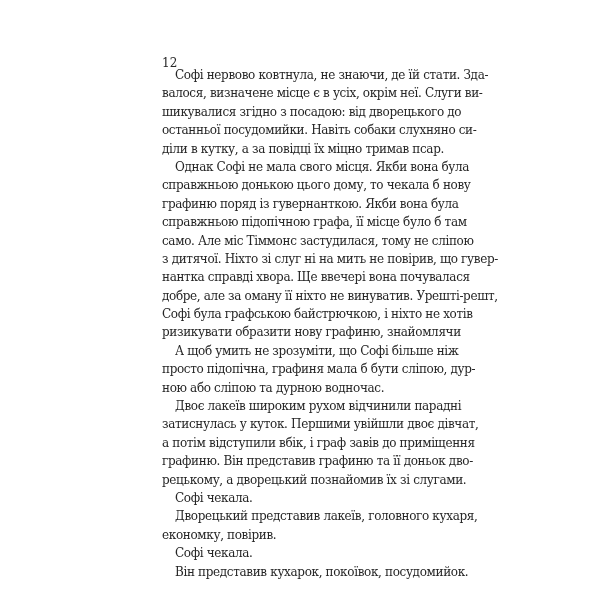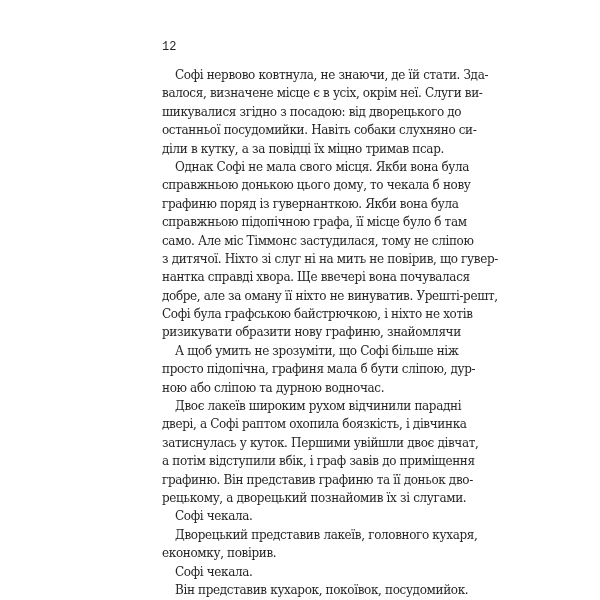--- a/index.html
+++ b/index.html
@@ -2,22 +2,22 @@
 <html><head>
 <meta charset="utf-8">
 <style>
   html, body { margin: 0; padding: 0; }
   body {
     width: 600px; height: 600px; background: #ffffff; position: relative; overflow: hidden;
     font-family: "DejaVu Serif", "Liberation Serif", serif;
     color: #262626;
   }
   .page-number {
-    position: absolute; left: 162px; top: 40px;
-    font-size: 12px; line-height: 14px; font-family: Liberation Mono, monospace;
+    position: absolute; left: 162px; top: 56px;
+    font-size: 12px; line-height: 14px;
   }
   .text-block {
     position: absolute; left: 162px; top: 66px; width: 281px;
   }
   .line {
     height: 18.4px; line-height: 18.4px; font-size: 12px;
     white-space: nowrap; overflow: visible;
     text-align: justify; text-align-last: justify;
     letter-spacing: -0.35px;
   }
@@ -42,21 +42,20 @@
   <div class="line">само. Але міс Тіммонс застудилася, тому не сліпою</div>
   <div class="line">з дитячої. Ніхто зі слуг ні на мить не повірив, що гувер-</div>
   <div class="line">нантка справді хвора. Ще ввечері вона почувалася</div>
   <div class="line">добре, але за оману її ніхто не винуватив. Урешті-решт,</div>
   <div class="line">Софі була графською байстрючкою, і ніхто не хотів</div>
   <div class="line">ризикувати образити нову графиню, знайомлячи</div>
   <div class="line indent">А щоб умить не зрозуміти, що Софі більше ніж</div>
   <div class="line">просто підопічна, графиня мала б бути сліпою, дур-</div>
   <div class="line last">ною або сліпою та дурною водночас.</div>
   <div class="line indent">Двоє лакеїв широким рухом відчинили парадні</div>
-  <div class="line">двері, а Софі раптом охопила боязкість, і дівчинка</div>
   <div class="line">затиснулась у куток. Першими увійшли двоє дівчат,</div>
   <div class="line">а потім відступили вбік, і граф завів до приміщення</div>
   <div class="line">графиню. Він представив графиню та її доньок дво-</div>
   <div class="line last">рецькому, а дворецький познайомив їх зі слугами.</div>
   <div class="line indent last">Софі чекала.</div>
   <div class="line indent">Дворецький представив лакеїв, головного кухаря,</div>
   <div class="line last">економку, повірив.</div>
   <div class="line indent last">Софі чекала.</div>
   <div class="line indent last">Він представив кухарок, покоївок, посудомийок.</div>
 

